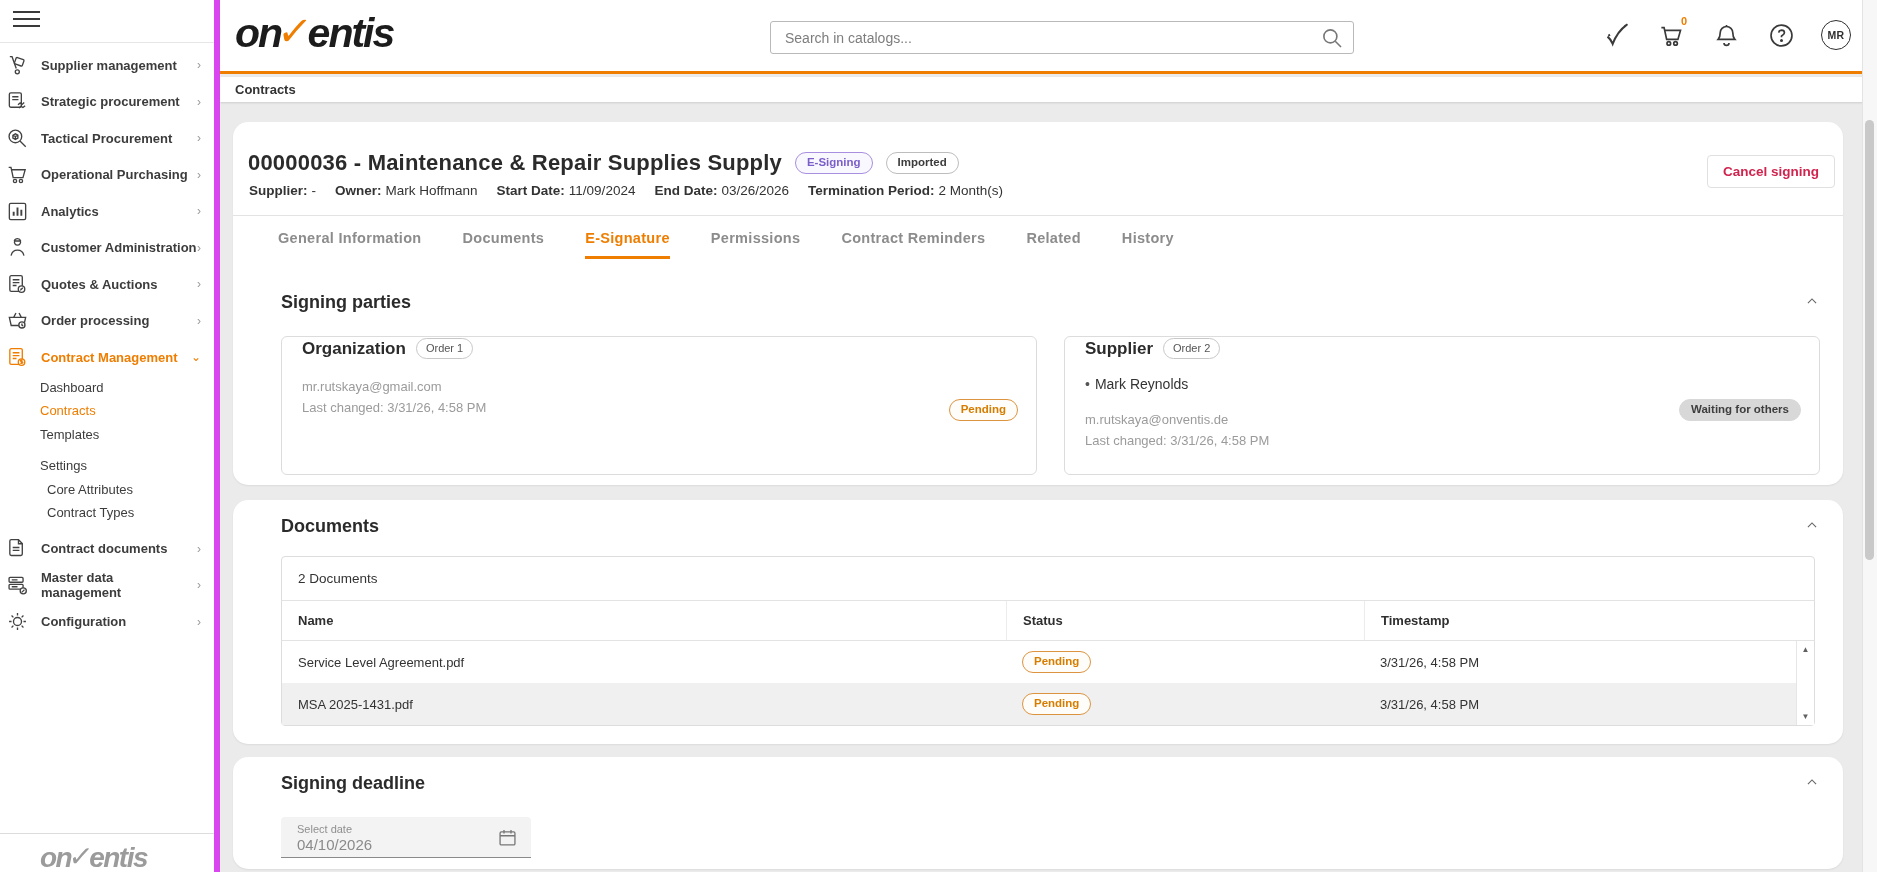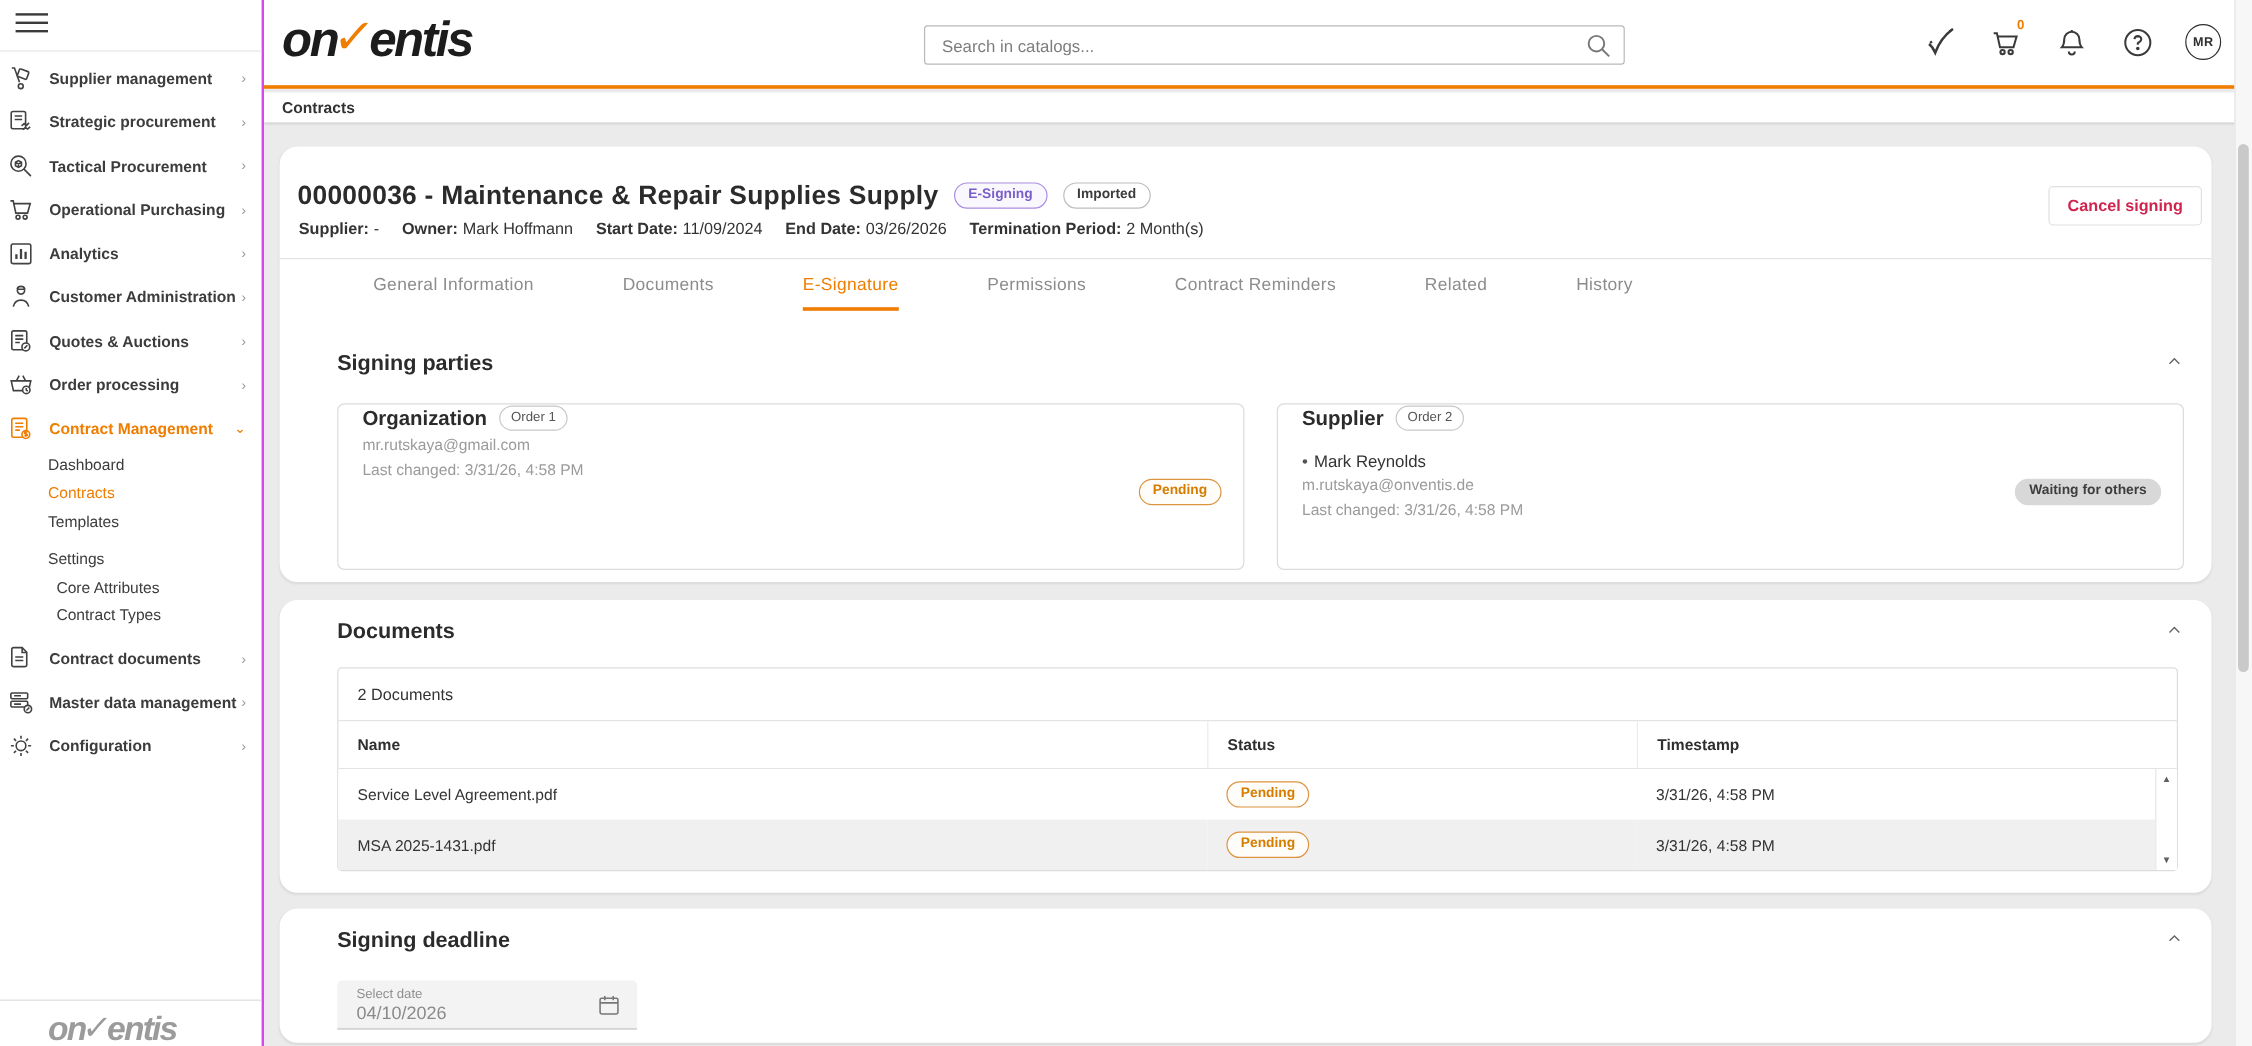--- a/index.html
+++ b/index.html
@@ -19,21 +19,21 @@
   .hicon { position:relative; width:30px; height:30px; display:flex; align-items:center; justify-content:center; color:#3a3a3a; cursor:pointer; }
   .hicon svg { width:27px; height:27px; }
   .cart-badge { position:absolute; top:-5px; right:-1px; color:#ef7d00; font-size:11px; font-weight:bold; }
   .avatar { width:30px; height:30px; border:1.7px solid #2f2f2f; border-radius:50%; display:flex; align-items:center; justify-content:center; font-size:10.5px; font-weight:bold; color:#2f2f2f; letter-spacing:.3px; }
 
   
   .crumbbar { position:absolute; left:220px; top:77px; right:0; height:25px; background:#fff; box-shadow:0 1px 2px rgba(0,0,0,.12); display:flex; align-items:center; }
   .crumbbar span { margin-left:15px; font-size:13px; font-weight:bold; color:#333; cursor:pointer; }
 
   
-  .sidebar { position:absolute; left:0; top:0; width:220px; height:872px; background:#fff; border-right:2px solid #d946ef; z-index:3; }
+  .sidebar { position:absolute; left:0; top:0; width:220px; height:872px; background:#fff; border-right:6px solid #d946ef; z-index:3; }
   .burger { position:absolute; left:13px; top:11px; width:27px; height:17px; cursor:pointer; }
   .burger i { display:block; height:2px; background:#3a3a3a; margin-bottom:5px; }
   .side-div { position:absolute; left:0; top:42px; width:100%; height:1px; background:#e6e6e6; }
   .nav { position:absolute; left:0; top:47px; width:100%; }
   .nav-item { display:flex; align-items:center; height:36.5px; padding-left:6px; cursor:pointer; }
   .nav-item .nicon { width:23px; height:23px; color:#424242; flex:0 0 23px; }
   .nav-item.active .nicon { color:#ef7d00; }
   .nav-item .nlabel { margin-left:12px; font-size:13px; font-weight:bold; color:#3c3c3c; }
   .nav-item.active .nlabel { color:#ef7d00; }
   .nav-item .nchev { margin-left:auto; margin-right:13px; color:#9a9a9a; font-size:12px; }
@@ -62,34 +62,34 @@
   .pill-pending { color:#d67d00; border:1.5px solid #dd9440; background:#fffdf9; }
   .pill-neutral { color:#3e3e3e; background:#d8d8d8; border:1px solid #d8d8d8; }
 
   .cancel-btn { position:absolute; right:8px; top:33px; background:#fff; border:1px solid #e0e0e0; border-radius:4px; color:#d0244e; font-weight:bold; font-size:13.5px; padding:8px 15px; cursor:pointer; font-family:inherit; }
 
   .meta-row { position:absolute; left:16px; top:61px; display:flex; gap:19px; font-size:13.5px; color:#333; }
   .meta-row b { margin-right:4px; }
   .hdr-div { position:absolute; left:0; top:93px; width:100%; height:1px; background:#e3e3e3; }
 
   .tabs { position:absolute; left:45px; top:108px; display:flex; }
-  .tab { margin-right:41px; font-size:14.5px; letter-spacing:.3px; color:#8c8c8c; font-weight:normal; padding-bottom:10px; border-bottom:3px solid transparent; cursor:pointer;margin-left:33px; }
+  .tab { margin-right:41px; font-size:14.5px; letter-spacing:.3px; color:#8c8c8c; font-weight:bold; padding-bottom:10px; border-bottom:3px solid transparent; cursor:pointer; }
   .tab.active { color:#ef7d00; border-bottom-color:#ef7d00; }
 
   .sec-head { position:absolute; left:48px; font-size:18px; font-weight:bold; color:#2b2b2b; }
   .sec-chev { position:absolute; right:24px; width:14px; height:14px; color:#666; cursor:pointer; }
 
   
   .party-box { position:absolute; top:214px; width:756px; height:139px; border:1px solid #dcdcdc; border-radius:6px; background:#fff; padding:1px 20px; }
   .party-box.left { left:48px; } .party-box.right { left:831px; }
   .party-title-row { display:flex; align-items:center; gap:10px; }
   .party-title { font-size:17px; font-weight:bold; color:#2b2b2b; }
   .signer { margin-top:17px; font-size:14px; color:#333; }
   .signer .bullet { color:#555; margin-right:5px; }
-  .party-email { margin-top:4px; font-size:13px; color:#9b9b9b; }
+  .party-email { margin-top:20px; font-size:13px; color:#9b9b9b; }
   .party-changed { margin-top:6px; font-size:13px; color:#9b9b9b; }
   .party-status { position:absolute; right:18px; top:62px; }
 
   
   .tbl-wrap { position:absolute; left:48px; top:56px; width:1534px; border:1px solid #ddd; border-radius:4px; background:#fff;text-align:center; }
   .tbl-count { height:44px; display:flex; align-items:center; padding-left:16px; font-size:13.5px; color:#333; border-bottom:1px solid #e3e3e3; }
   .tbl-grid { display:grid; grid-template-columns:724px 358px 434px; }
   .tbl-hrow { height:40px; border-bottom:1px solid #e3e3e3; }
   .th { display:flex; align-items:center; padding-left:16px; font-size:13px; font-weight:bold; color:#2f2f2f; border-left:1px solid #ececec; }
   .th:first-child { border-left:0; }

